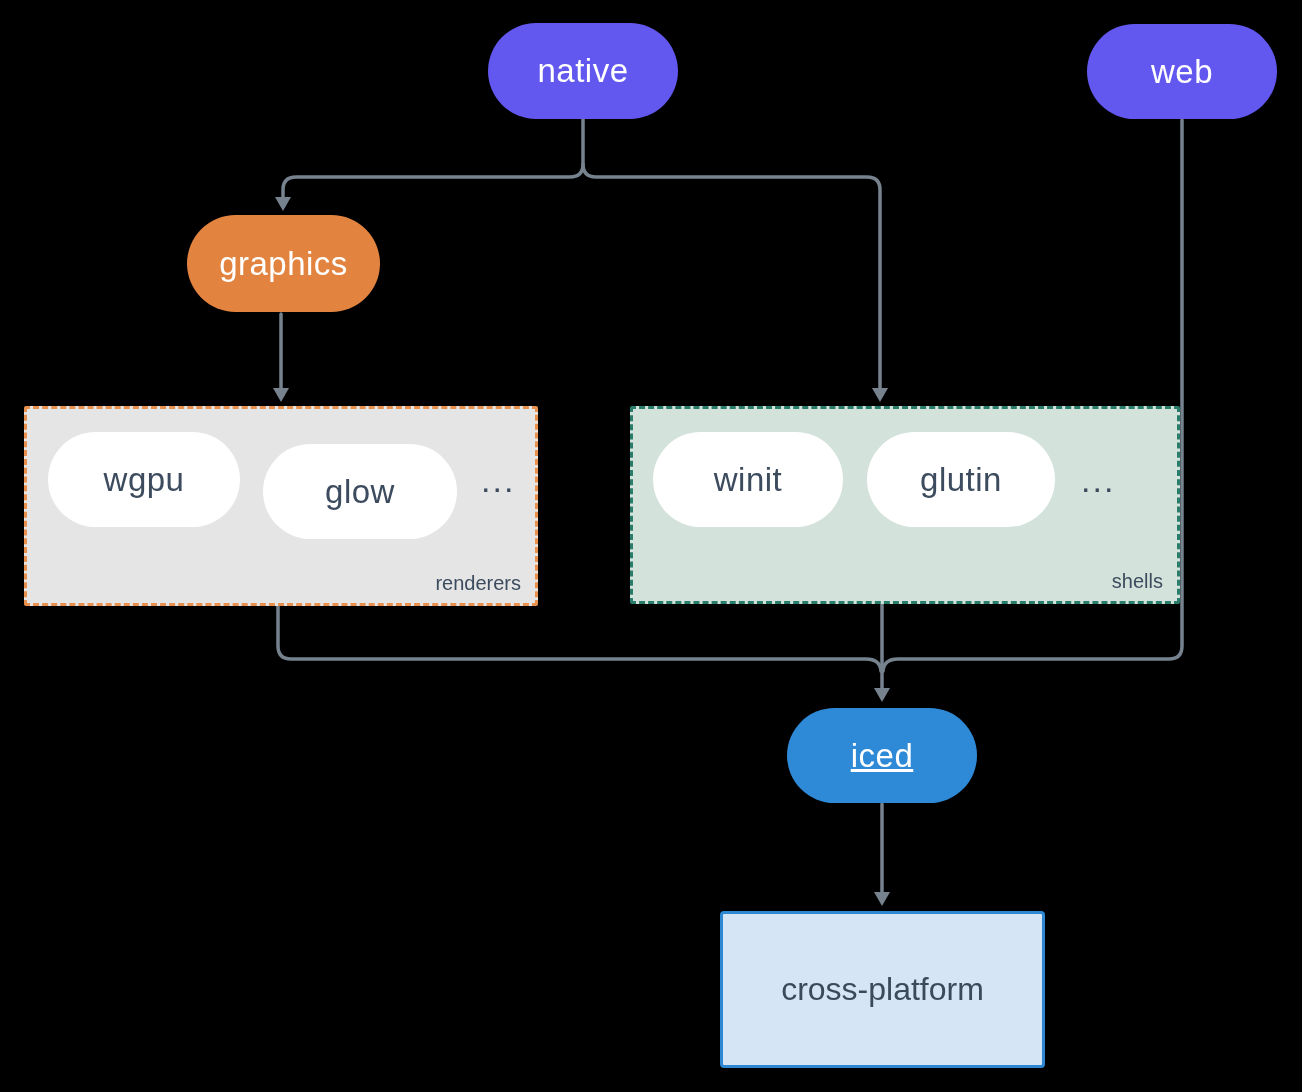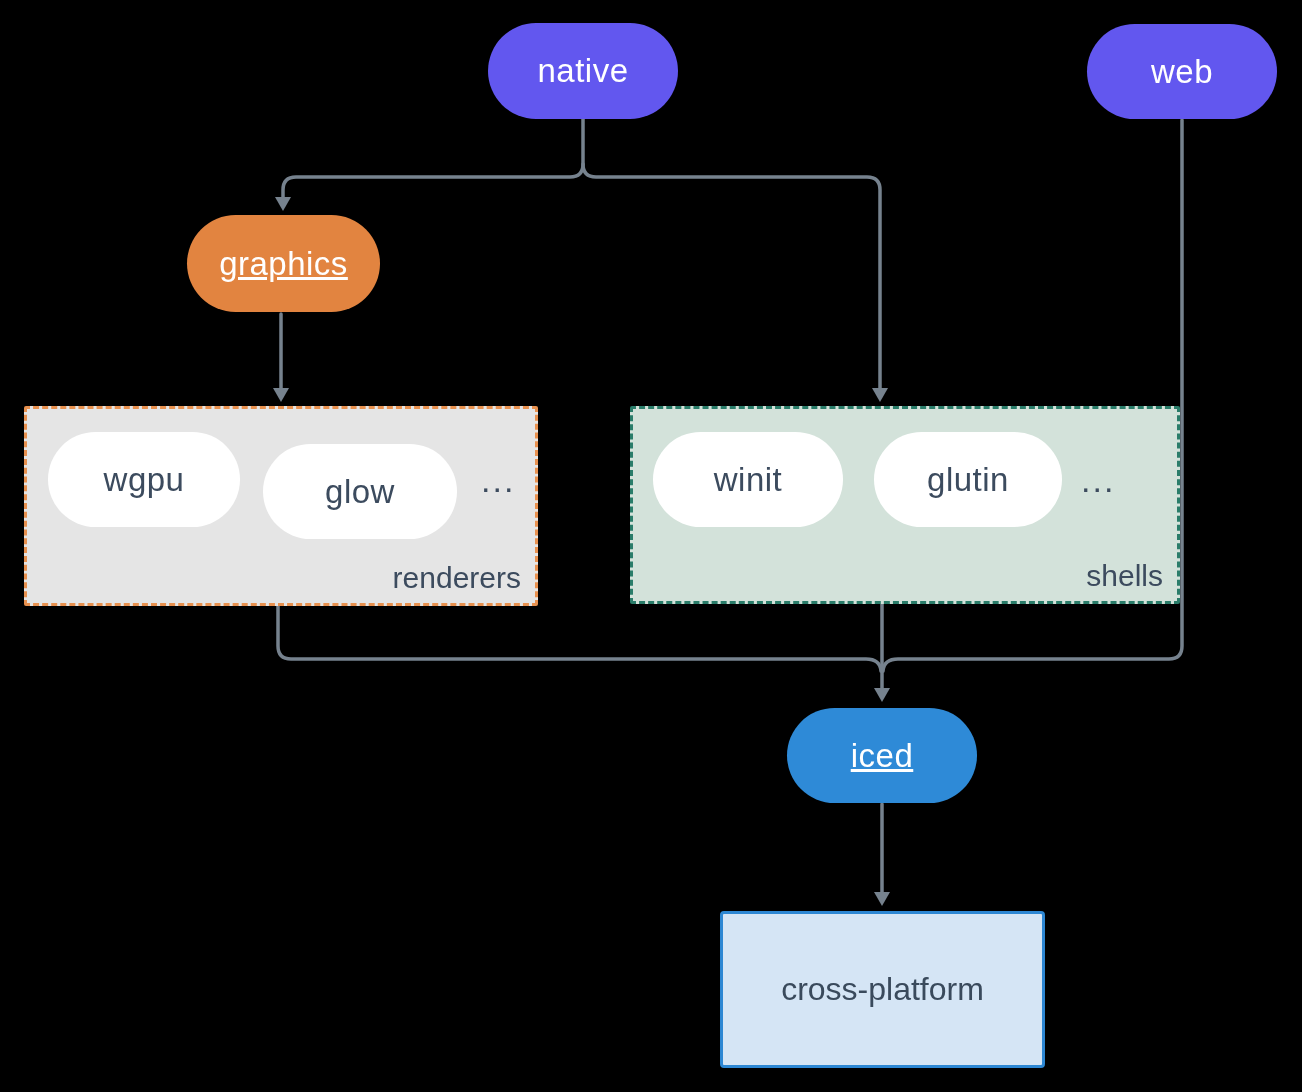--- a/index.html
+++ b/index.html
@@ -36,21 +36,21 @@
     display: flex;
     align-items: center;
     justify-content: center;
     border-radius: 999px;
     font-size: 33px;
     color: #ffffff;
     letter-spacing: 0.5px;
   }
   .pill-native  { left: 488px; top: 23px;  width: 190px; height: 96px; background: #6257ef; }
   .pill-web     { left: 1087px; top: 24px; width: 190px; height: 95px; background: #6257ef; }
-  .pill-graphics{ left: 187px; top: 215px; width: 193px; height: 97px; background: #e28440; text-decoration: underline; }
+  .pill-graphics{ left: 187px; top: 215px; width: 193px; height: 97px; background: #e28440; }
   .pill-iced    { left: 787px; top: 708px; width: 190px; height: 95px; background: #2e8ad7; text-decoration: underline; }
   .pill-white {
     background: #ffffff;
     color: #3c4b5e;
   }
   .group {
     position: absolute;
     border-radius: 2px;
   }
   .group-renderers {
@@ -63,35 +63,35 @@
     left: 630px; top: 406px;
     width: 504px; height: 192px;
     background: #d3e2da;
     border: 3px dashed #2a7d6a;
     padding-left: 40px;
   }
   .group .pill { top: 23px; height: 95px; }
   .pill-wgpu   { left: 21px;  width: 192px; }
   .pill-glow   { left: 236px; width: 194px; margin-top: 12px; }
   .pill-winit  { left: 20px;  width: 190px; }
-  .pill-glutin { left: 241px; width: 188px; }
+  .pill-glutin { left: 234px; width: 188px; }
   .ellipsis {
     position: absolute;
     top: 52px;
     font-size: 34px;
     color: #3c4b5e;
     letter-spacing: 2px;
   }
   .ellipsis-renderers { left: 454px; }
   .ellipsis-shells    { left: 448px; }
   .group-label {
     position: absolute;
     right: 14px;
     bottom: 8px;
-    font-size: 30px;
+    font-size: 20px;
     color: #3c4b5e;
   }
   .appbox {
     position: absolute;
     left: 720px; top: 911px;
     width: 325px; height: 157px;
     box-sizing: border-box;
     background: #d5e5f5;
     border: 3px solid #2d87d3;
     border-radius: 4px;

